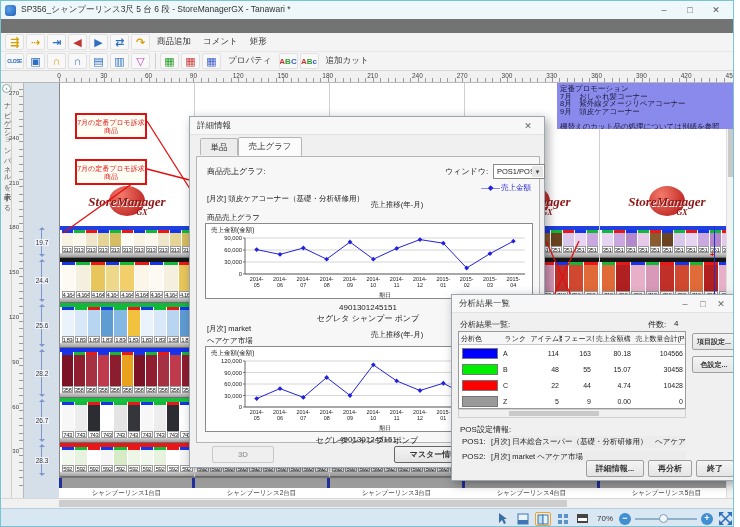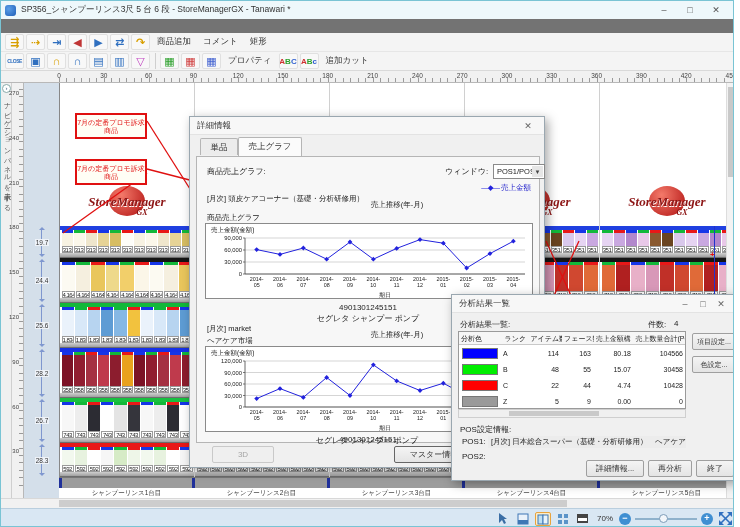--- a/index.html
+++ b/index.html
@@ -90,21 +90,21 @@
   .combo { position:absolute; left:296px; top:7px; width:52px; height:15px; background:#fff; border:1px solid #8a8a8a; font-size:7.5px; line-height:13px; padding-left:3px; }
   .combo .arrow { position:absolute; right:1px; top:1px; bottom:1px; width:11px; background:#e6e6e6; color:#444; font-size:6px; text-align:center; line-height:12px; }
   .legend { position:absolute; right:8px; top:26px; font-size:7.5px; color:#2222cc; }
   .legend .mark { color:#2222dd; letter-spacing:-1px; }
   .chart-frame { position:absolute; left:8px; width:328px; border:1px solid #8a8a8a; background:#fff; }
   .chart-ylab { position:absolute; left:5px; top:2px; font-size:6.5px; color:#222; }
   .sec-src { position:absolute; left:10px; font-size:7.5px; line-height:8.5px; color:#222; width:160px; }
   .sec-title { position:absolute; left:115px; width:170px; text-align:center; font-size:7.5px; color:#222; }
   .sec-sub { position:absolute; left:10px; font-size:7.5px; color:#222; }
   .code-line { position:absolute; left:0; width:100%; text-align:center; font-size:8px; color:#222; }
-  .btn { position:absolute; height:17px; background:linear-gradient(#f4f4f4,#e4e4e4); border:1px solid #9f9f9f; border-radius:2px; font-size:8px; text-align:center; line-height:15px; color:#333; }
+  .btn { position:absolute; height:17px; background:linear-gradient(#f4f4f4,#e4e4e4); border:1px solid #9f9f9f; border-radius:2px; font-size:8px; text-align:center; line-height:15px; color:#333;font-weight:bold; }
   .btn.disabled { color:#a5a5a5; border-color:#c9c9c9; background:#efefef; }
   .btn.default { border:1.5px solid #666; }
 
   #analysis-dialog { left:450px; top:293px; width:287px; height:187px; z-index:60; }
   #an-table { position:absolute; left:6px; top:36px; width:228px; height:78px; background:#fff; border:1px solid #9a9a9a; font-size:7px; }
   .an-hrow { display:flex; height:13px; border-bottom:1px solid #c9c9c9; background:#f6f6f6; }
   .an-row { display:flex; height:16px; align-items:center; }
   .an-cell { overflow:hidden; white-space:nowrap; padding:0 2px; line-height:13px; }
   .an-num { text-align:right; }
   .swatch { width:34px; height:11px; margin:0 3px; border:1px solid #777; }
@@ -2009,20 +2009,28 @@
       <line x1="146" y1="38" x2="208" y2="136" stroke="#e01010" stroke-width="1.3"></line>
       <line x1="146" y1="86" x2="208" y2="102" stroke="#e01010" stroke-width="1.3"></line>
       <line x1="146" y1="90" x2="62" y2="150" stroke="#e01010" stroke-width="1.3"></line>
       <line x1="545" y1="158" x2="578" y2="230" stroke="#e01010" stroke-width="1.3"></line>
       <line x1="578" y1="158" x2="545" y2="230" stroke="#e01010" stroke-width="1.3"></line>
     </svg>
 
     <div class="callout" style="left:74px; top:30px;">7月の定番プロモ訴求商品</div>
     <div class="callout" style="left:74px; top:76px;">7月の定番プロモ訴求商品</div>
 
+    <div id="note">
+        <div>定番プロモーション</div>
+        <div>7月　おしゃれ髪コーナー</div>
+        <div>8月　紫外線ダメージリペアコーナー</div>
+        <div>9月　頭皮ケアコーナー</div>
+        <div>&nbsp;</div>
+        <div>棚替えのカット品の処理については別紙を参照</div>
+      </div>
 
     <div id="graybar">
         <div class="baymark" style="left: 0px;"></div>
         <div class="baymark" style="left: 133px;"></div>
         <div class="baymark" style="left: 268px;"></div>
         <div class="baymark" style="left: 403px;"></div>
         <div class="baymark" style="left: 538px;"></div>
         <div class="baymark" style="left: 673px;"></div>
       </div>
     <div id="tabsrow">
@@ -2244,20 +2252,21 @@
       </div>
     <div id="an-hscroll">
         <div class="thumb"></div>
       </div>
     <div class="btn" style="left:240px; top:38px; width:44px; font-size:7px;">項目設定...</div>
     <div class="btn" style="left:240px; top:61px; width:44px; font-size:7px;">色設定...</div>
     <div class="fld-label" style="left:8px; top:129px;">POS設定情報:</div>
     <div class="fld-label" style="left:10px; top:142px;">POS1:</div>
     <div class="an-field" style="top:141px;">[月次] 日本総合スーパー（基礎・分析研修用）　ヘアケアデモ用</div>
     <div class="fld-label" style="left:10px; top:157px;">POS2:</div>
+    <div class="an-field" style="top:156px;">[月次] market ヘアケア市場</div>
     <div class="btn" style="left:134px; top:165px; width:58px;">詳細情報...</div>
     <div class="btn" style="left:196px; top:165px; width:44px;">再分析</div>
     <div class="btn" style="left:244px; top:165px; width:38px;">終了</div>
   </div>
 
   <div id="hscrollbar">
     <div class="thumb"></div>
     <div class="arr">▶</div>
   </div>
   <div id="vscrollbar">

